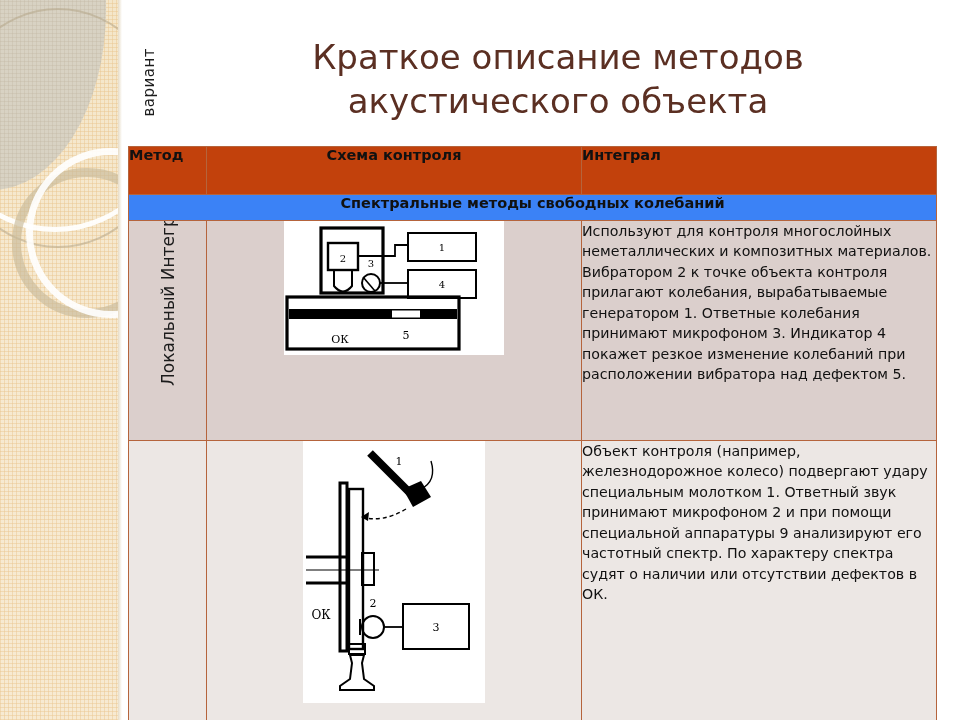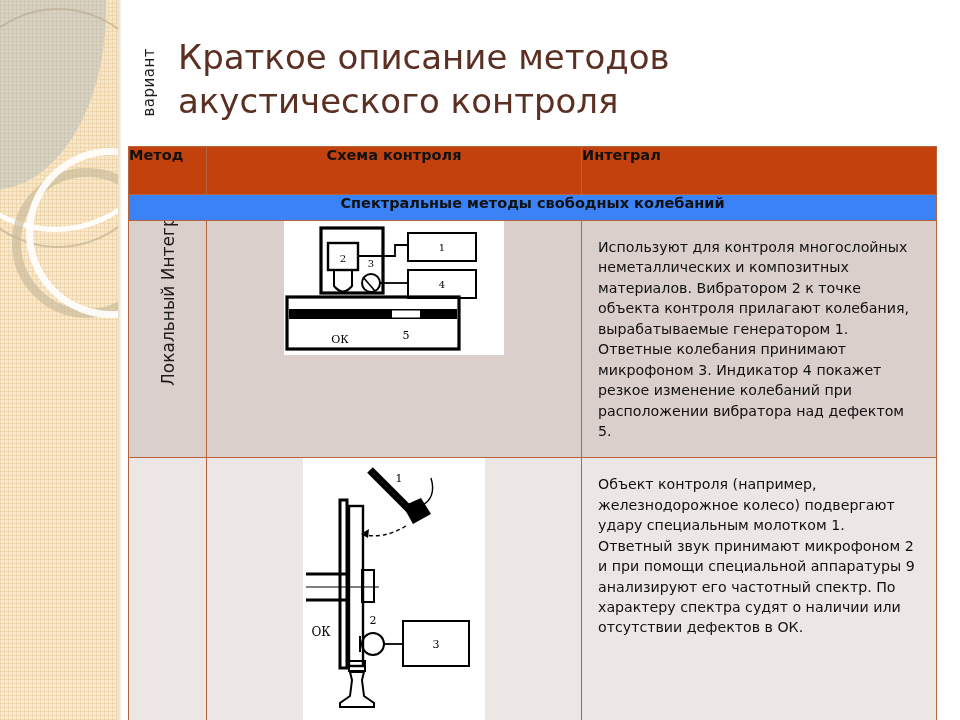--- a/index.html
+++ b/index.html
@@ -89,21 +89,21 @@
     transform: rotate(180deg);
     letter-spacing: .5px;
     white-space: nowrap;
   }
 
   
   .slide-title {
     position: absolute;
     left: 178px; top: 36px;
     width: 760px;
-    text-align: left;
+    text-align: center;
     color: #5b2f22;
     font-size: 34px;
     line-height: 1.28;
     font-weight: 400;
   }
 
   
   .tbl-wrap {
     position: absolute;
     left: 128px; top: 146px;
@@ -174,21 +174,21 @@
     display: inline-block;
     background: #ffffff;
   }
 
   .descr-cell {
     padding: 9px 12px 8px 10px;
     font-size: 14.2px;
     line-height: 1.44;
     color: #111;
   }
-  .descr-cell p { margin: 16px; }
+  .descr-cell p { margin: 0; }
 
   .r1-h { height: 220px; }
   .r2-h { height: 282px; }
 </style>
 </head>
 <body>
 
 <div id="slide">
 
   <div class="deco-band">
@@ -197,21 +197,21 @@
     <div class="deco-ring ring-a"></div>
     <div class="deco-ring ring-d"></div>
     <div class="deco-ring ring-c"></div>
   </div>
   <div class="deco-edge"></div>
 
   <div class="vert-variant">вариант</div>
 
   <div class="slide-title">
     <div>Краткое описание методов</div>
-    <div>акустического контроля</div>
+    <div>акустического объекта</div>
   </div>
 
   <div class="tbl-wrap">
     <table class="maintbl">
       <colgroup>
         <col class="col-method">
         <col class="col-scheme">
         <col class="col-descr">
       </colgroup>
 

